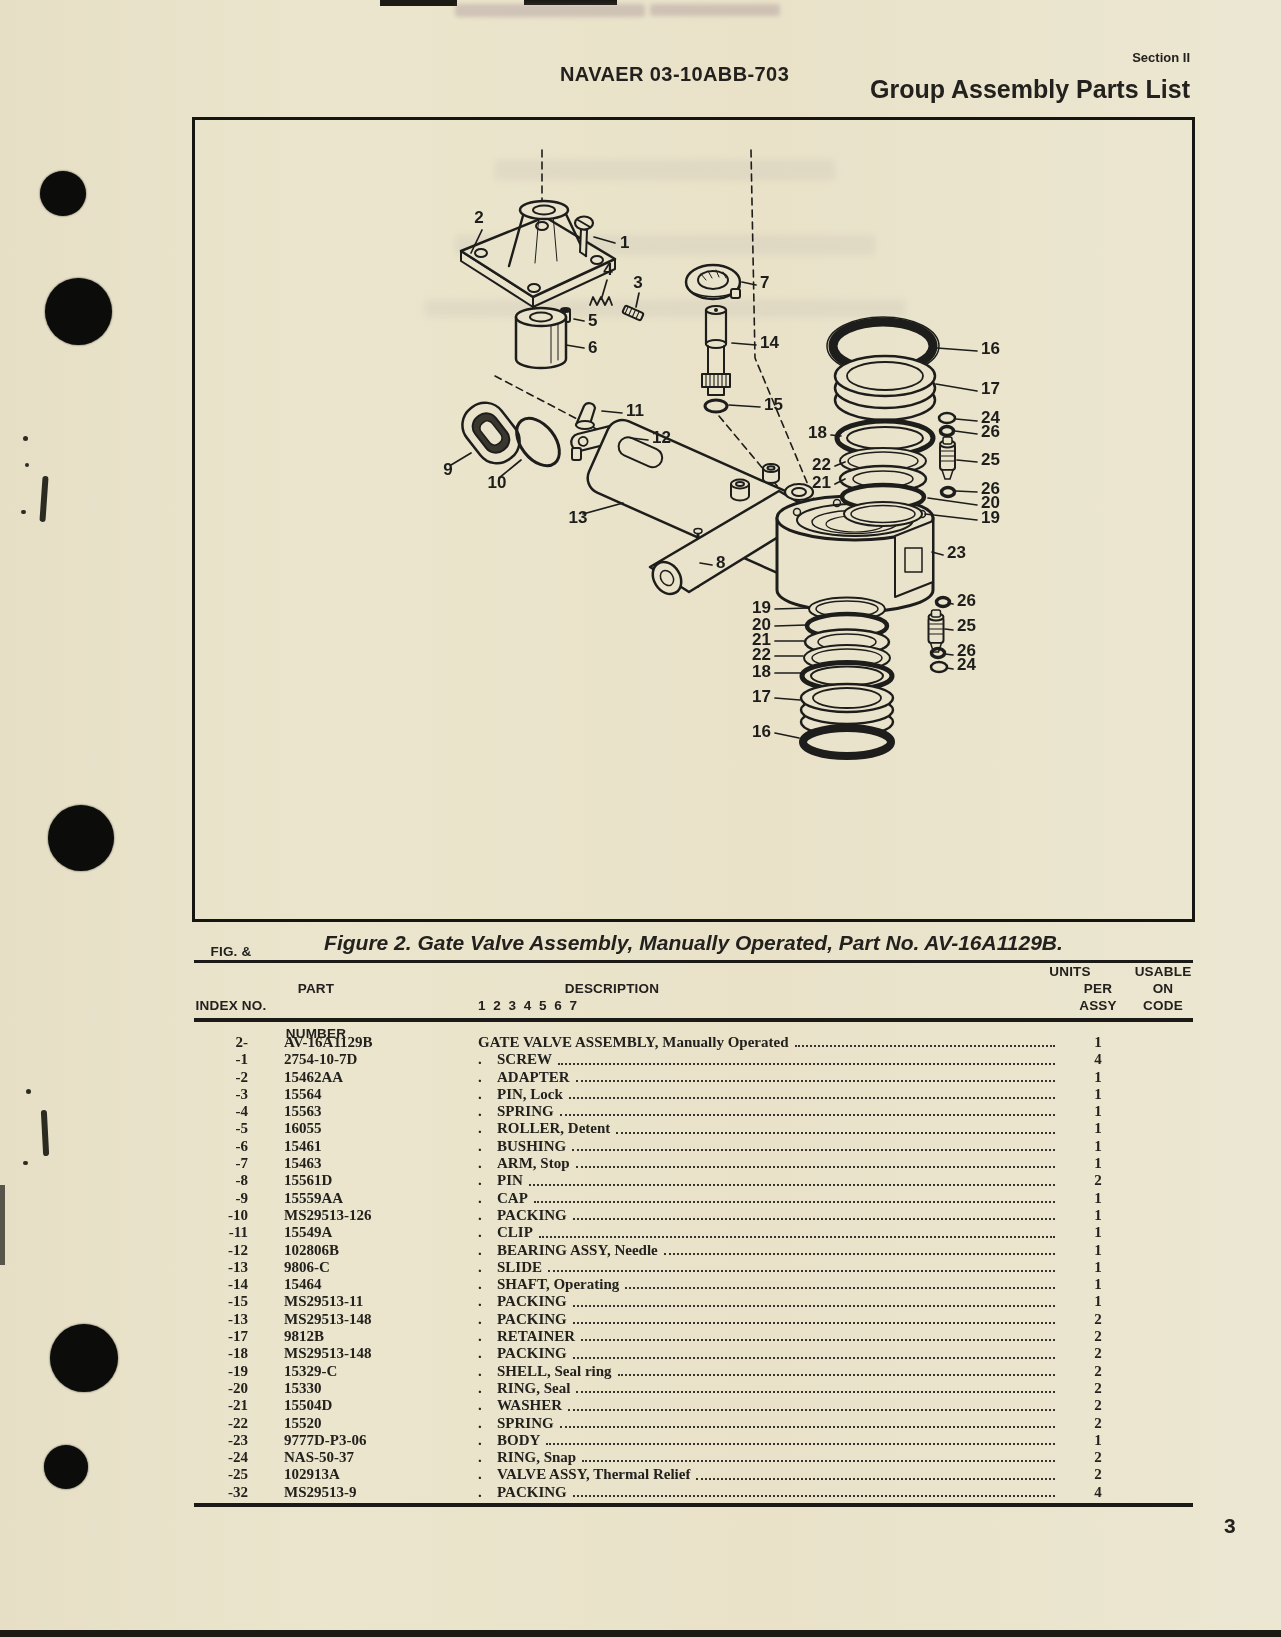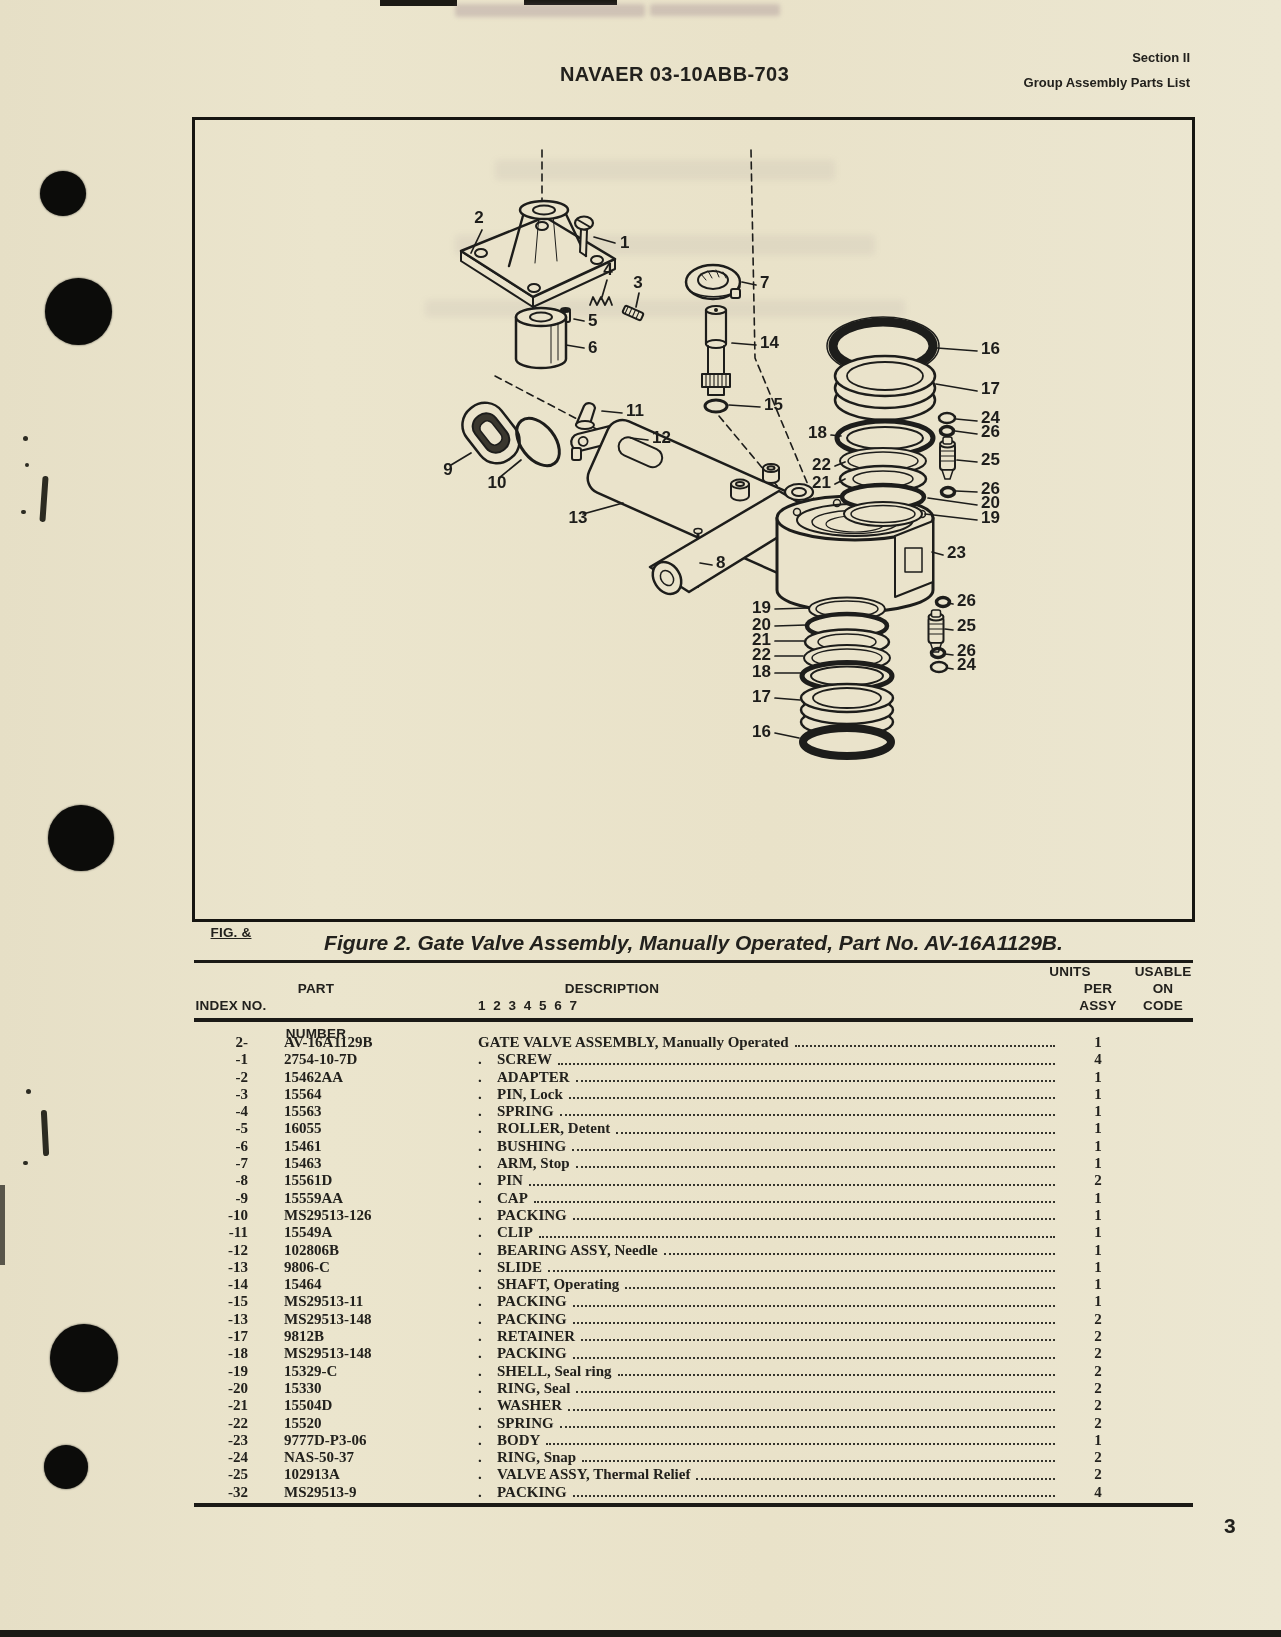--- a/index.html
+++ b/index.html
@@ -2,21 +2,21 @@
 <html><head>
 <meta charset="utf-8">
 <style>
   html,body{margin:0;padding:0;}
   .page{position:relative;width:1281px;height:1637px;overflow:hidden;
     background:linear-gradient(90deg,#e6dfc6 0%,#ebe5cd 25%,#e9e2c9 60%,#ece7d2 100%);
     font-family:"Liberation Sans",sans-serif;color:#22211d;}
   
   .doc-number{position:absolute;left:560px;top:63px;font-weight:bold;font-size:20px;letter-spacing:.4px;white-space:nowrap;}
   .sec-line1{position:absolute;right:91px;top:50px;font-weight:bold;font-size:13px;white-space:nowrap;}
-  .sec-line2{position:absolute;right:91px;top:75px;font-weight:bold;font-size:13px;white-space:nowrap;}
+  .sec-line2{position:absolute;right:91px;top:75px;font-weight:bold;font-size:25px;white-space:nowrap;}
   
   .figure-box{position:absolute;left:192px;top:117px;width:1003px;height:805px;border:3px solid #161511;box-sizing:border-box;}
   .fig-svg{position:absolute;left:0;top:0;width:100%;height:100%;}
   .ghost{position:absolute;background:rgba(110,100,118,.08);filter:blur(3px);border-radius:4px;}
   .caption{position:absolute;left:192px;top:931px;width:1003px;text-align:center;font-weight:bold;font-style:italic;font-size:21px;}
   
   .rule{position:absolute;background:#1b1a16;}
   .h-label{position:absolute;font-weight:bold;font-size:13.5px;transform:translateX(-50%);white-space:nowrap;letter-spacing:.2px;}
   .h-left{transform:none;}
   .rows{position:absolute;left:194px;top:1034px;width:999px;}
@@ -342,21 +342,21 @@
   </div>
 
   <div class="caption">Figure 2. Gate Valve Assembly, Manually Operated, Part No. AV-16A1129B.</div>
 
   <div class="rule" style="left:194px;top:960px;width:999px;height:2.5px;"></div>
   <div class="rule" style="left:194px;top:1018px;width:999px;height:4px;"></div>
   <div class="rule" style="left:194px;top:1503px;width:999px;height:4px;"></div>
 
   <div class="h-label" style="left:1070px;top:964px;">UNITS</div>
   <div class="h-label" style="left:1163px;top:964px;">USABLE</div>
-  <div class="h-label" style="left:231px;top:925px;text-decoration:underline;">FIG. &amp;</div>
+  <div class="h-label" style="left:231px;top:944px;">FIG. &amp;</div>
   <div class="h-label" style="left:316px;top:981px;">PART</div>
   <div class="h-label" style="left:612px;top:981px;">DESCRIPTION</div>
   <div class="h-label" style="left:1098px;top:981px;">PER</div>
   <div class="h-label" style="left:1163px;top:981px;">ON</div>
   <div class="h-label" style="left:231px;top:998px;">INDEX NO.</div>
   <div class="h-label" style="left:316px;top:1026px;">NUMBER</div>
   <div class="h-label h-left" style="left:478px;top:998px;letter-spacing:2px;">1 2 3 4 5 6 7</div>
   <div class="h-label" style="left:1098px;top:998px;">ASSY</div>
   <div class="h-label" style="left:1163px;top:998px;">CODE</div>
 

